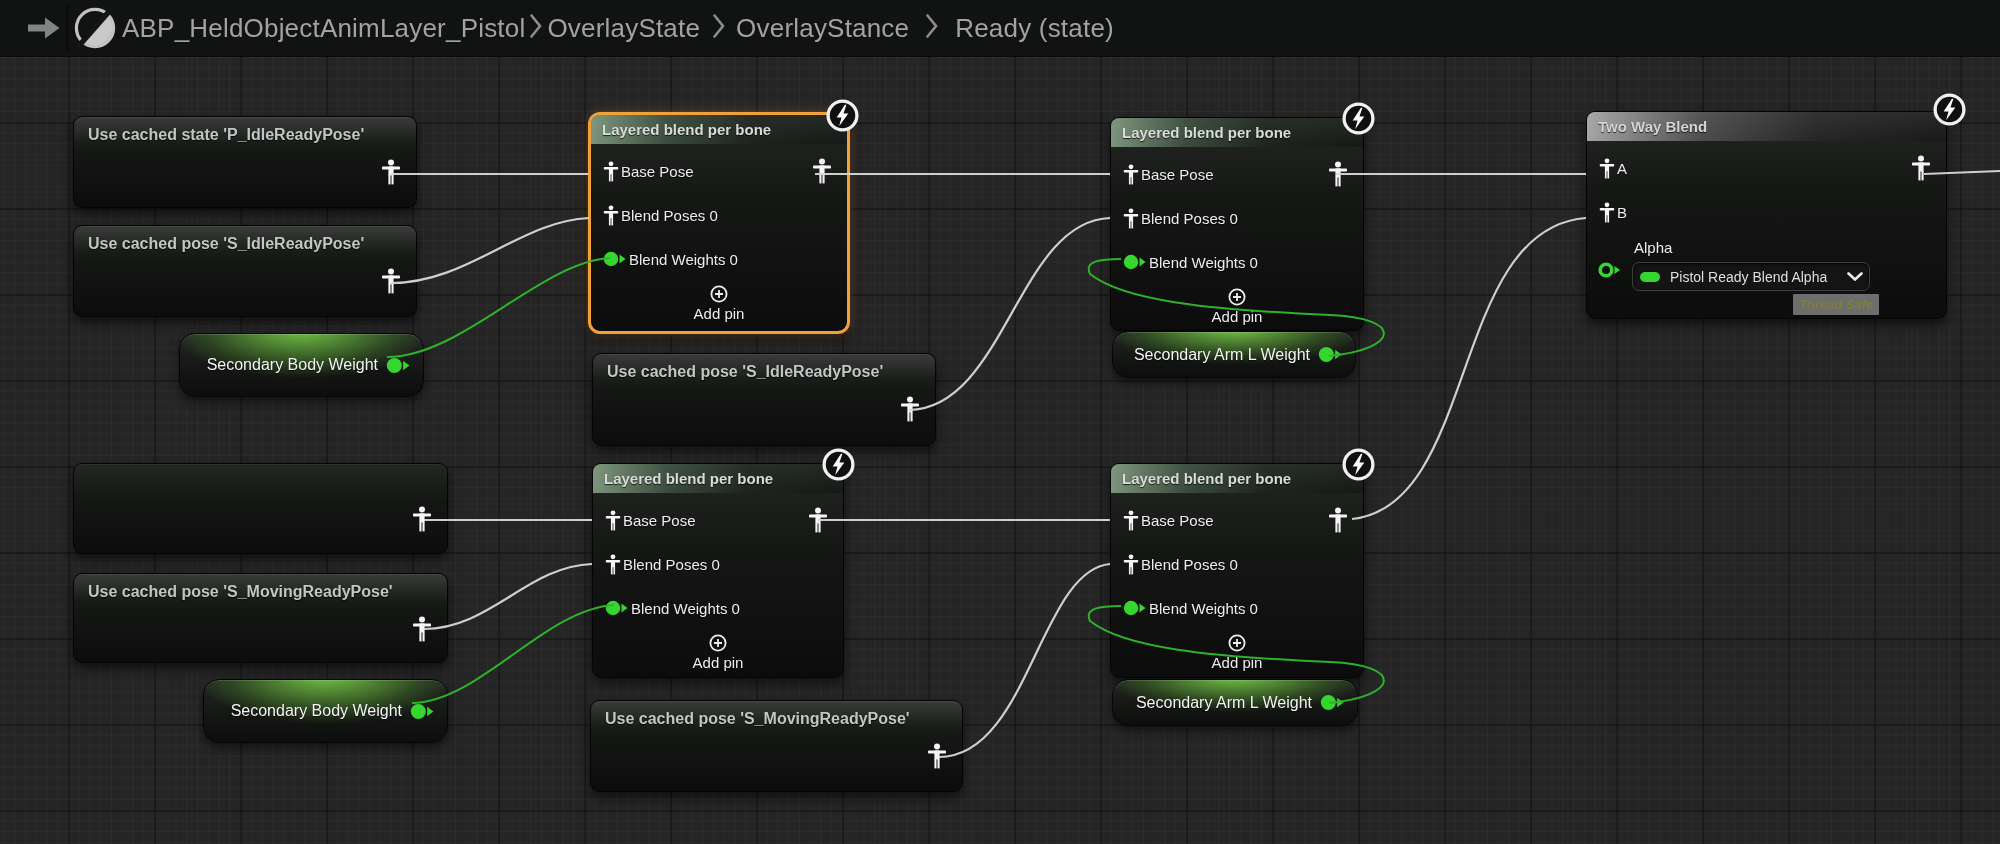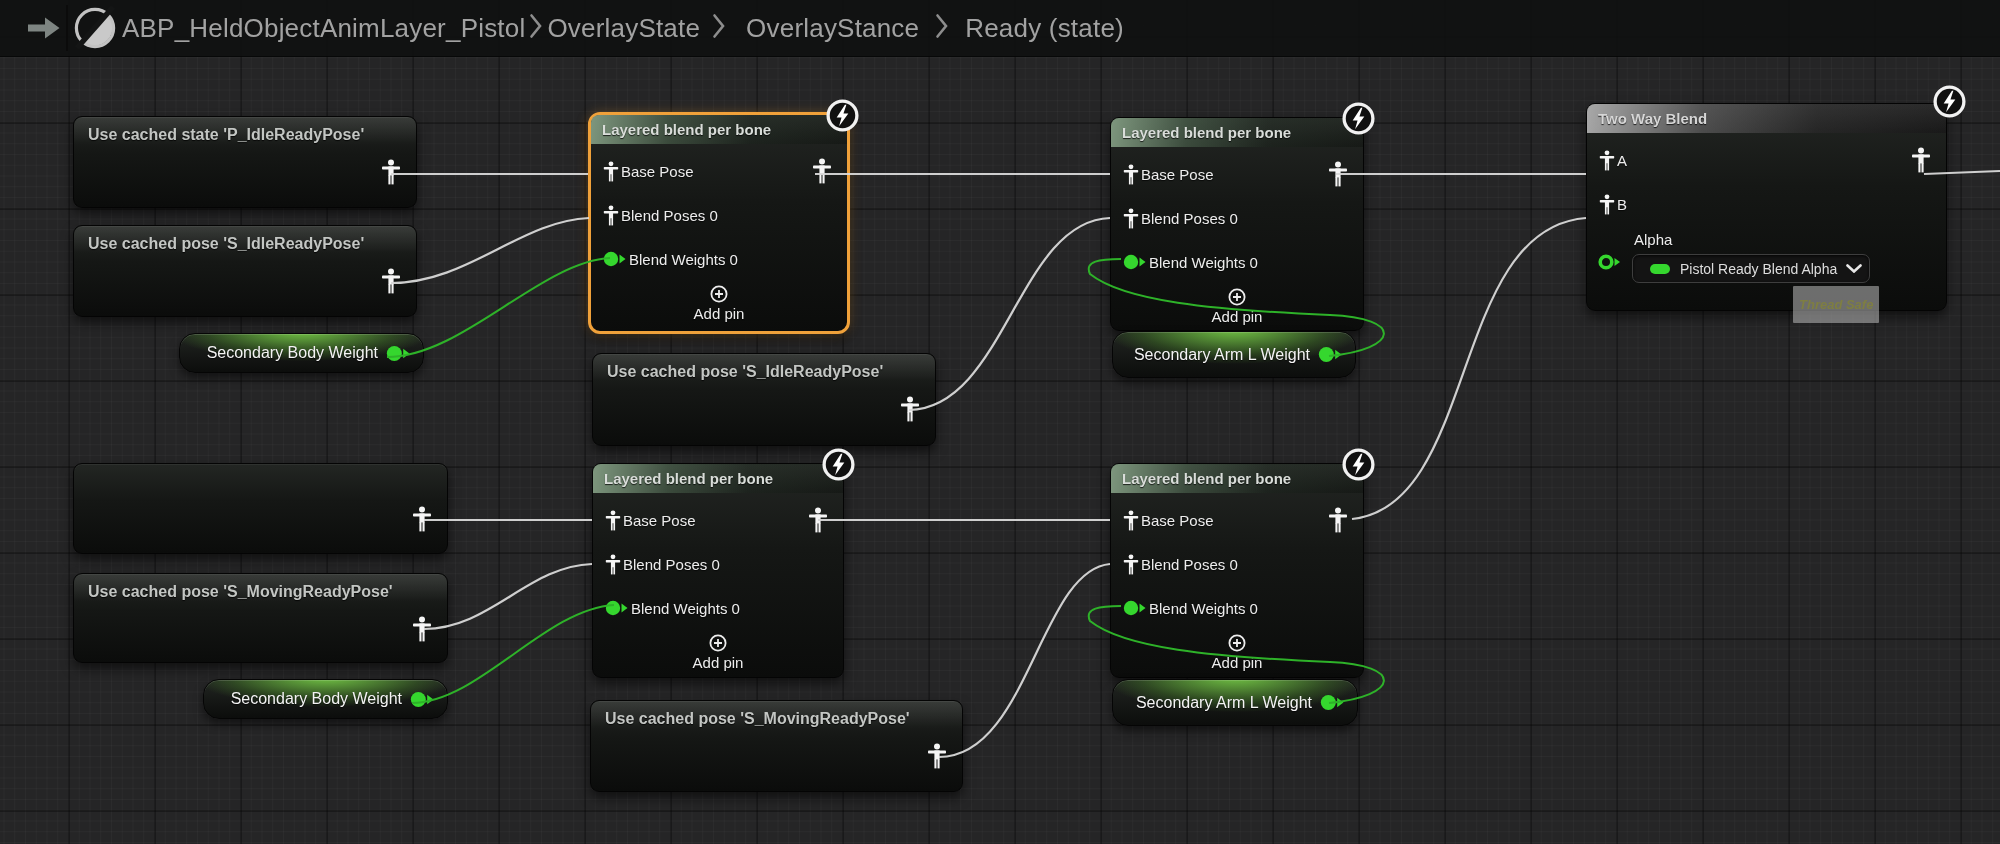--- a/index.html
+++ b/index.html
@@ -38,36 +38,36 @@
     color:#d6d6d6;text-shadow:0 1px 1px rgba(0,0,0,.75);border-radius:8px 8px 0 0;box-sizing:border-box;
     background:linear-gradient(90deg,rgba(200,200,200,0.80) 0%,rgba(128,128,128,0.50) 32%,rgba(74,74,74,0.28) 64%,rgba(40,40,40,0.10) 100%),
                linear-gradient(180deg,#2a2a2a,#171717);}
   .rows{padding-top:5px;}
   .prow{height:44px;display:flex;align-items:center;gap:2px;padding:0 12px;}
   .addrow{margin-top:4px;flex-direction:column;}
   .plabel{font-size:15px;color:#ededed;text-shadow:0 1px 1px rgba(0,0,0,.7);}
   .picon{line-height:0;flex:none;}
   .badge-bolt{position:absolute;top:-17px;right:-13px;width:35px;height:35px;z-index:16;line-height:0;}
   
-  .pill{position:absolute;z-index:12;box-sizing:border-box;height:40px;border-radius:16px;
+  .pill{position:absolute;z-index:12;box-sizing:border-box;height:64px;border-radius:16px;
     border:1px solid #050505;display:flex;align-items:center;justify-content:flex-end;gap:8px;
     padding:0 12px 0 14px;
     background:radial-gradient(ellipse 75% 110% at 50% -8%, rgba(118,204,70,0.95), rgba(70,128,40,0.40) 52%, rgba(0,0,0,0) 72%),
                linear-gradient(180deg,#222622,#141614 60%,#0c0d0c);
     box-shadow:0 5px 10px rgba(0,0,0,0.5), inset 0 1px 0 rgba(255,255,255,0.15);}
   .pill .plabel{font-size:16px;color:#f4f4f4;}
   
   .alpha-label{position:absolute;left:47px;top:127px;font-size:15px;color:#ededed;text-shadow:0 1px 1px rgba(0,0,0,.7);}
   .ring-pin{position:absolute;left:10px;top:150px;line-height:0;}
   .dd{position:absolute;left:45px;top:150px;width:238px;height:29px;box-sizing:border-box;
-    display:flex;align-items:center;gap:9px;padding:0 16px;background:#141414;
+    display:flex;align-items:center;gap:9px;padding:0 6px;background:#141414;
     border:1px solid #3e3e3e;border-radius:7px;box-shadow:inset 0 1px 3px rgba(0,0,0,.8);}
   .dd-label{font-size:14px;color:#dedede;white-space:nowrap;flex:1;}
   .tsafe{position:absolute;left:206px;top:182px;font-size:13px;font-weight:700;font-style:italic;
-    color:#7e7e42;background:rgba(190,190,190,0.55);padding:11px 6px;border-radius:1px;}
+    color:#7e7e42;background:rgba(190,190,190,0.55);padding:3px 6px;border-radius:1px;}
   
   .wires{position:absolute;inset:0;z-index:30;pointer-events:none;}
   .wire-pose{stroke:#d8d8d8;stroke-width:2.2;fill:none;opacity:.95;}
   .wire-weight{stroke:#2eb229;stroke-width:2;fill:none;}
 </style>
 </head>
 <body>
 
 <svg width="0" height="0" style="position:absolute">
   <defs>
@@ -218,21 +218,21 @@
         </svg></span>
   </div>
 
   <div class="pill" style="left:1112px;top:331px;width:244px;height:47px">
     <span class="plabel">Secondary Arm L Weight</span>
     <span class="picon"><svg width="25" height="17">
           <use href="#i-dot"></use>
         </svg></span>
   </div>
 
-  <div class="node" style="left:1586px;top:103px;width:361px;height:208px">
+  <div class="node" style="left:1586px;top:111px;width:361px;height:208px">
     <div class="thead">Two Way Blend</div>
     <div class="rows">
       <div class="prow">
         <span class="picon"><svg width="16" height="21">
               <use href="#i-person"></use>
             </svg></span>
         <span class="plabel">A</span>
       </div>
       <div class="prow">
         <span class="picon"><svg width="16" height="21">
@@ -396,20 +396,20 @@
           <use href="#i-state"></use>
         </svg></span>
     <span class="crumb">ABP_HeldObjectAnimLayer_Pistol</span>
     <span class="csep"><svg width="14" height="26">
           <use href="#i-chev"></use>
         </svg></span>
     <span class="crumb">OverlayState</span>
     <span class="csep" style="margin-left:8px"><svg width="14" height="26">
           <use href="#i-chev"></use>
         </svg></span>
-    <span class="crumb" style="margin-left:16px">OverlayStance</span>
+    <span class="crumb" style="margin-left:6px">OverlayStance</span>
     <span class="csep" style="margin-left:12px"><svg width="14" height="26">
           <use href="#i-chev"></use>
         </svg></span>
     <span class="crumb" style="margin-left:12px">Ready (state)</span>
   </div>
 
 </div>
 
 </body></html>

